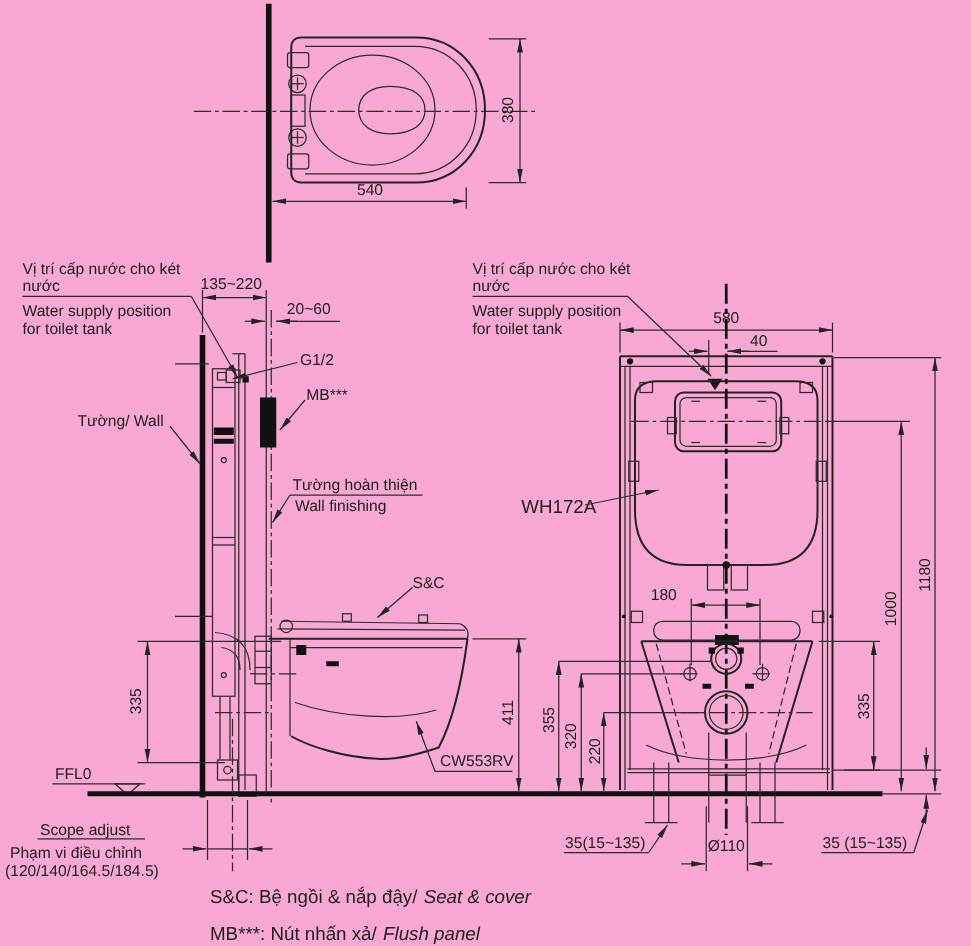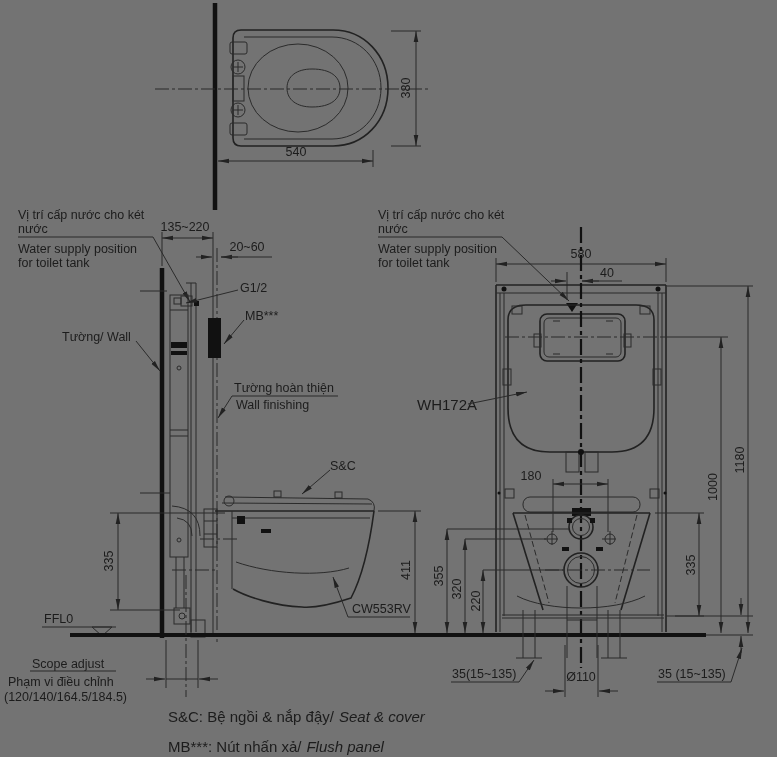--- a/index.html
+++ b/index.html
@@ -1,16 +1,16 @@
 <!DOCTYPE html>
 <html><head>
 <meta charset="utf-8">
 <style>
   html,body{margin:0;padding:0;background:#fff;}
-  .stage{position:relative;width:777px;height:757px;background:#737373;overflow:hidden;
+  .stage{position:relative;width:777px;height:757px;background:#f9a8d4;overflow:hidden;
          font-family:"Liberation Sans", sans-serif;}
   svg{position:absolute;left:0;top:0;}
   svg text{font-family:"Liberation Sans", sans-serif;fill:#1c1c1c;}
   .t{font-size:12.5px;}
   .tm{font-size:15px;}
   .leg{font-size:15px;}
   .it{font-style:italic;}
   .mid{text-anchor:middle;}
   .s{stroke:#2b2b2b;stroke-width:1;fill:none;}
   .s2{stroke:#222;stroke-width:1.6;fill:none;}

